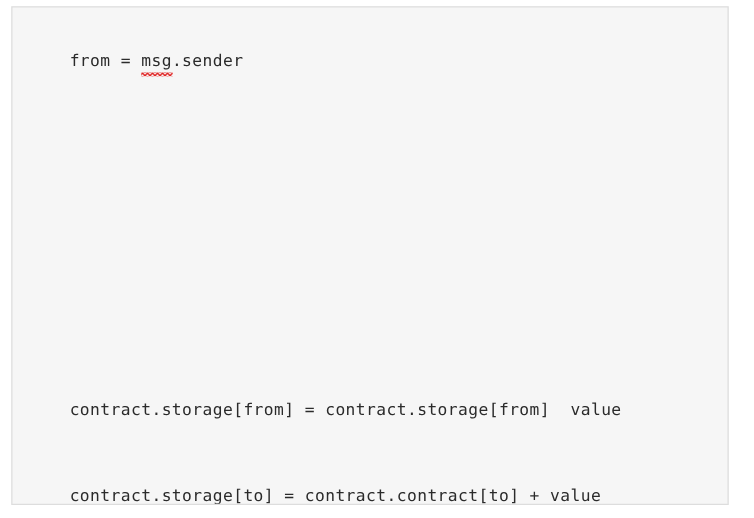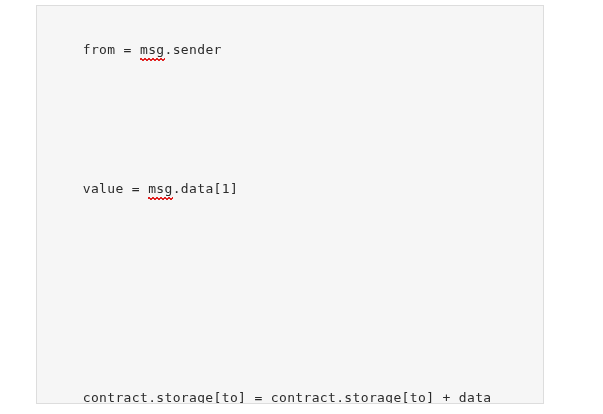--- a/index.html
+++ b/index.html
@@ -11,27 +11,26 @@
     width: 603px;
     height: 414px;
     font-family: "DejaVu Sans Mono", monospace;
     overflow: hidden;
   }
 
   #code-panel {
     position: absolute;
     left: 9px;
     top: 5px;
-    width: 508px;
+    width: 574px;
     height: 399px;
     background: #f6f6f6;
     border: 1px solid #dddddd;
     box-sizing: border-box;
     overflow: hidden;
-    margin-left: 27px;
   }
 
   .code-line {
     position: absolute;
     left: 13px;
     white-space: pre;
     font-family: "DejaVu Sans Mono", monospace;
     font-size: 13px;
     line-height: 16px;
     color: #2b2b2b;
@@ -69,23 +68,23 @@
 </head>
 <body>
 
 <div id="code-panel">
 
   <div class="code-line ln-0">
     <span>from = </span><span class="misspelled">msg</span><span>.sender</span>
   </div>
 
 
-  <div class="code-line ln-2">
-    <span>value = </span><span class="misspelled">msg</span><span>.data[1]</span>
+
+
+  <div class="code-line ln-4">
+    <span>contract.storage[from] = contract.storage[from]  value</span>
   </div>
 
-
-
   <div class="code-line ln-5">
-    <span>contract.storage[to] = contract.storage[to] + data</span>
+    <span>contract.storage[to] = contract.contract[to] + value</span>
   </div>
 
 </div>
 
 </body></html>

